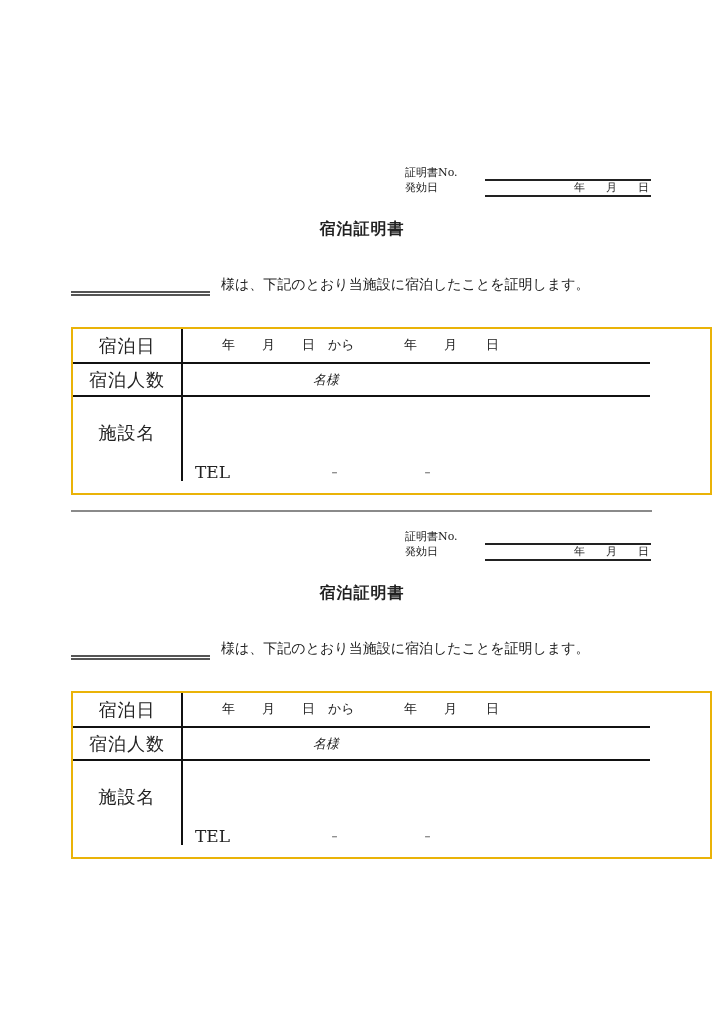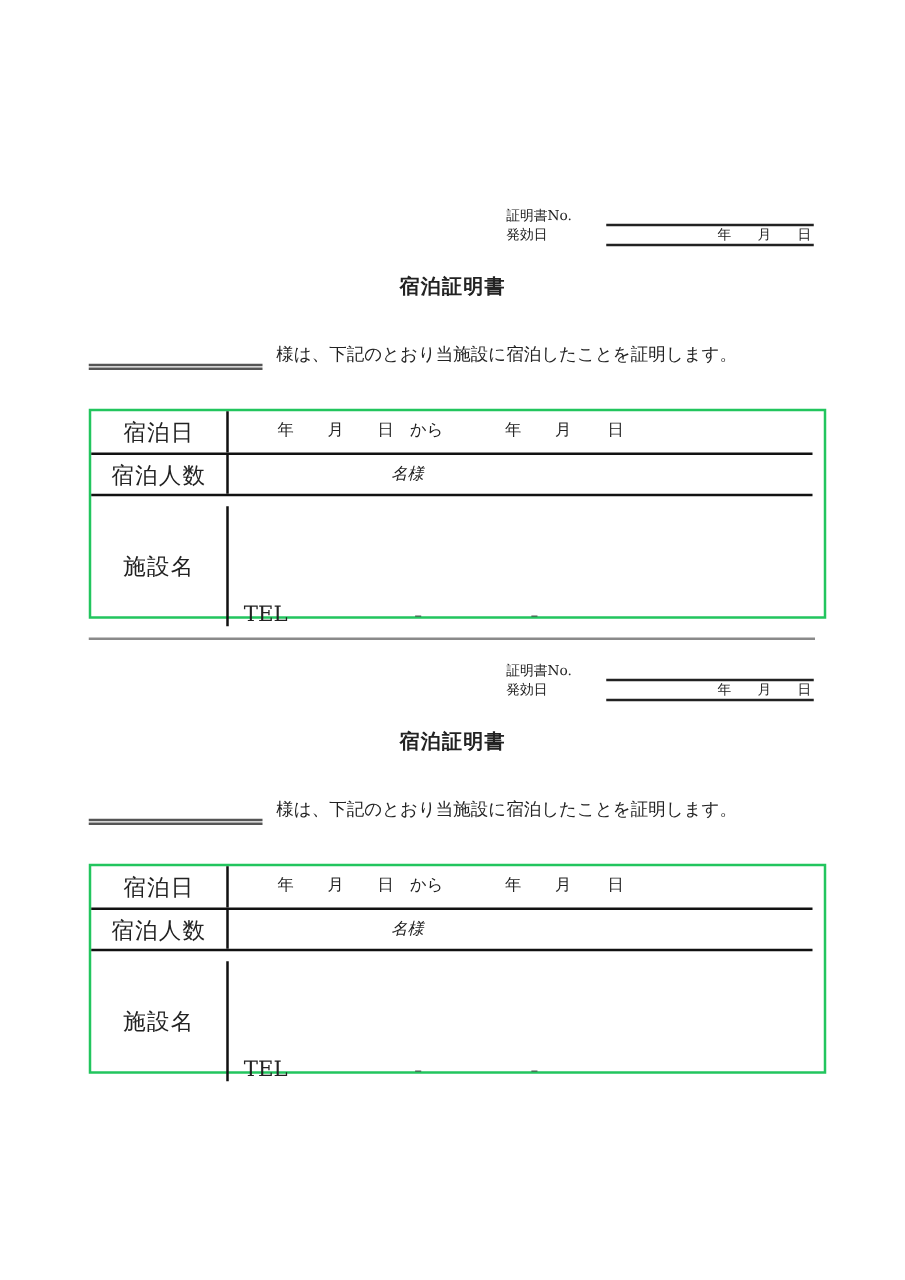--- a/index.html
+++ b/index.html
@@ -22,25 +22,25 @@
   .date-parts span { position: absolute; top: 0; }
   .dp-year { left: 89px; }
   .dp-month { left: 121px; }
   .dp-day { left: 153px; }
 
   .doc-title { position: absolute; top: 215px; left: 0; width: 724px; text-align: center; font-size: 16px; line-height: 28px; letter-spacing: 1px; color: #222; }
 
   .name-line { position: absolute; left: 71px; top: 291px; width: 139px; height: 5px; border-top: 2px solid #555; border-bottom: 2px solid #555; }
   .cert-statement { position: absolute; left: 221px; top: 277px; font-size: 14px; line-height: 14px; color: #222; white-space: nowrap; }
 
-  .stay-table { position: absolute; left: 71px; top: 327px; width: 590px; height: 168px; border: 2px solid #22c55e; }
+  .stay-table { position: absolute; left: 71px; top: 327px; width: 641px; height: 168px; border: 2px solid #eab308; }
   .row { position: absolute; left: 0; width: 577px; border-bottom: 2px solid #111; }
   .row-date { top: 0; height: 35px; }
   .row-guests { top: 35px; height: 33px; }
-  .row-facility { top: 76px; height: 96px; border-bottom: none; padding-left: 25px; }
+  .row-facility { top: 56px; height: 96px; border-bottom: none; padding-left: 25px; }
 
   .cell-label { position: absolute; left: 0; top: 0; width: 110px; height: 100%; border-right: 2px solid #111; display: flex; align-items: center; justify-content: center; font-size: 18px; color: #222; letter-spacing: 1px; }
   .cell-value { position: absolute; left: 112px; top: 0; right: 0; height: 100%; font-size: 13px; color: #222; }
 
   .cell-value .t { position: absolute; top: 8px; line-height: 16px; white-space: nowrap; }
   .v-year1 { left: 37px; }
   .v-month1 { left: 77px; }
   .v-day1 { left: 117px; }
   .v-kara { left: 143px; }
   .v-year2 { left: 219px; }

